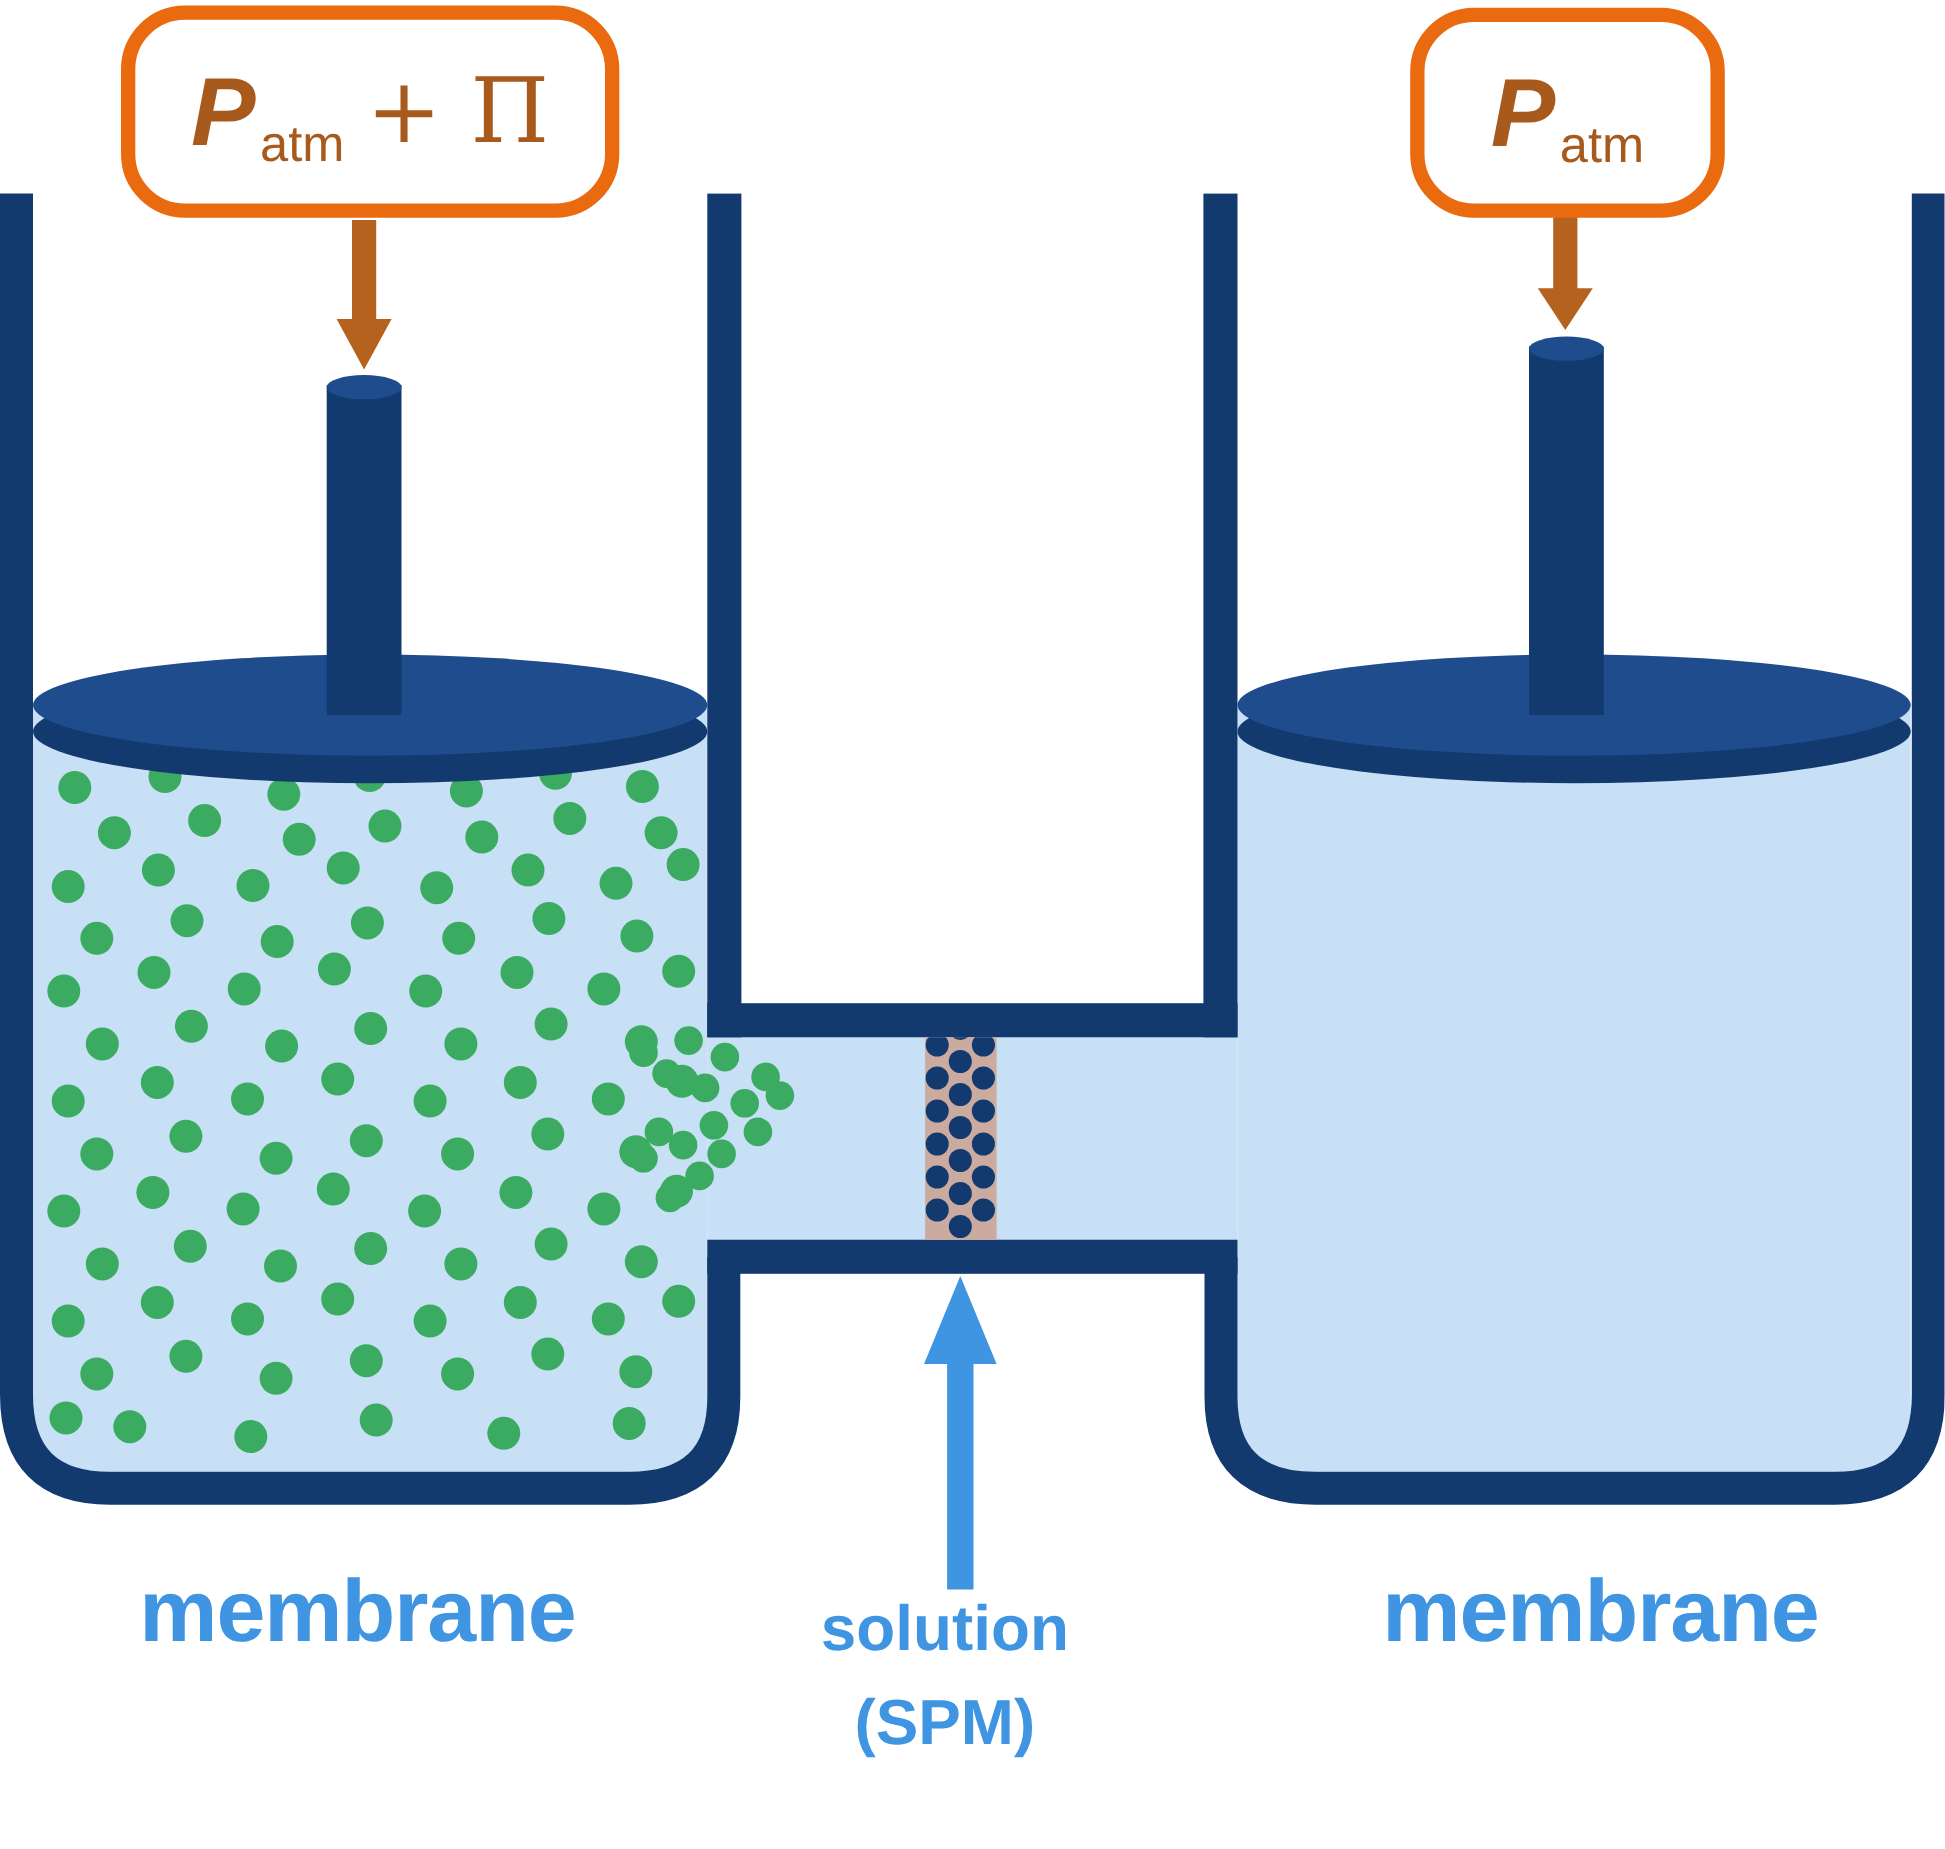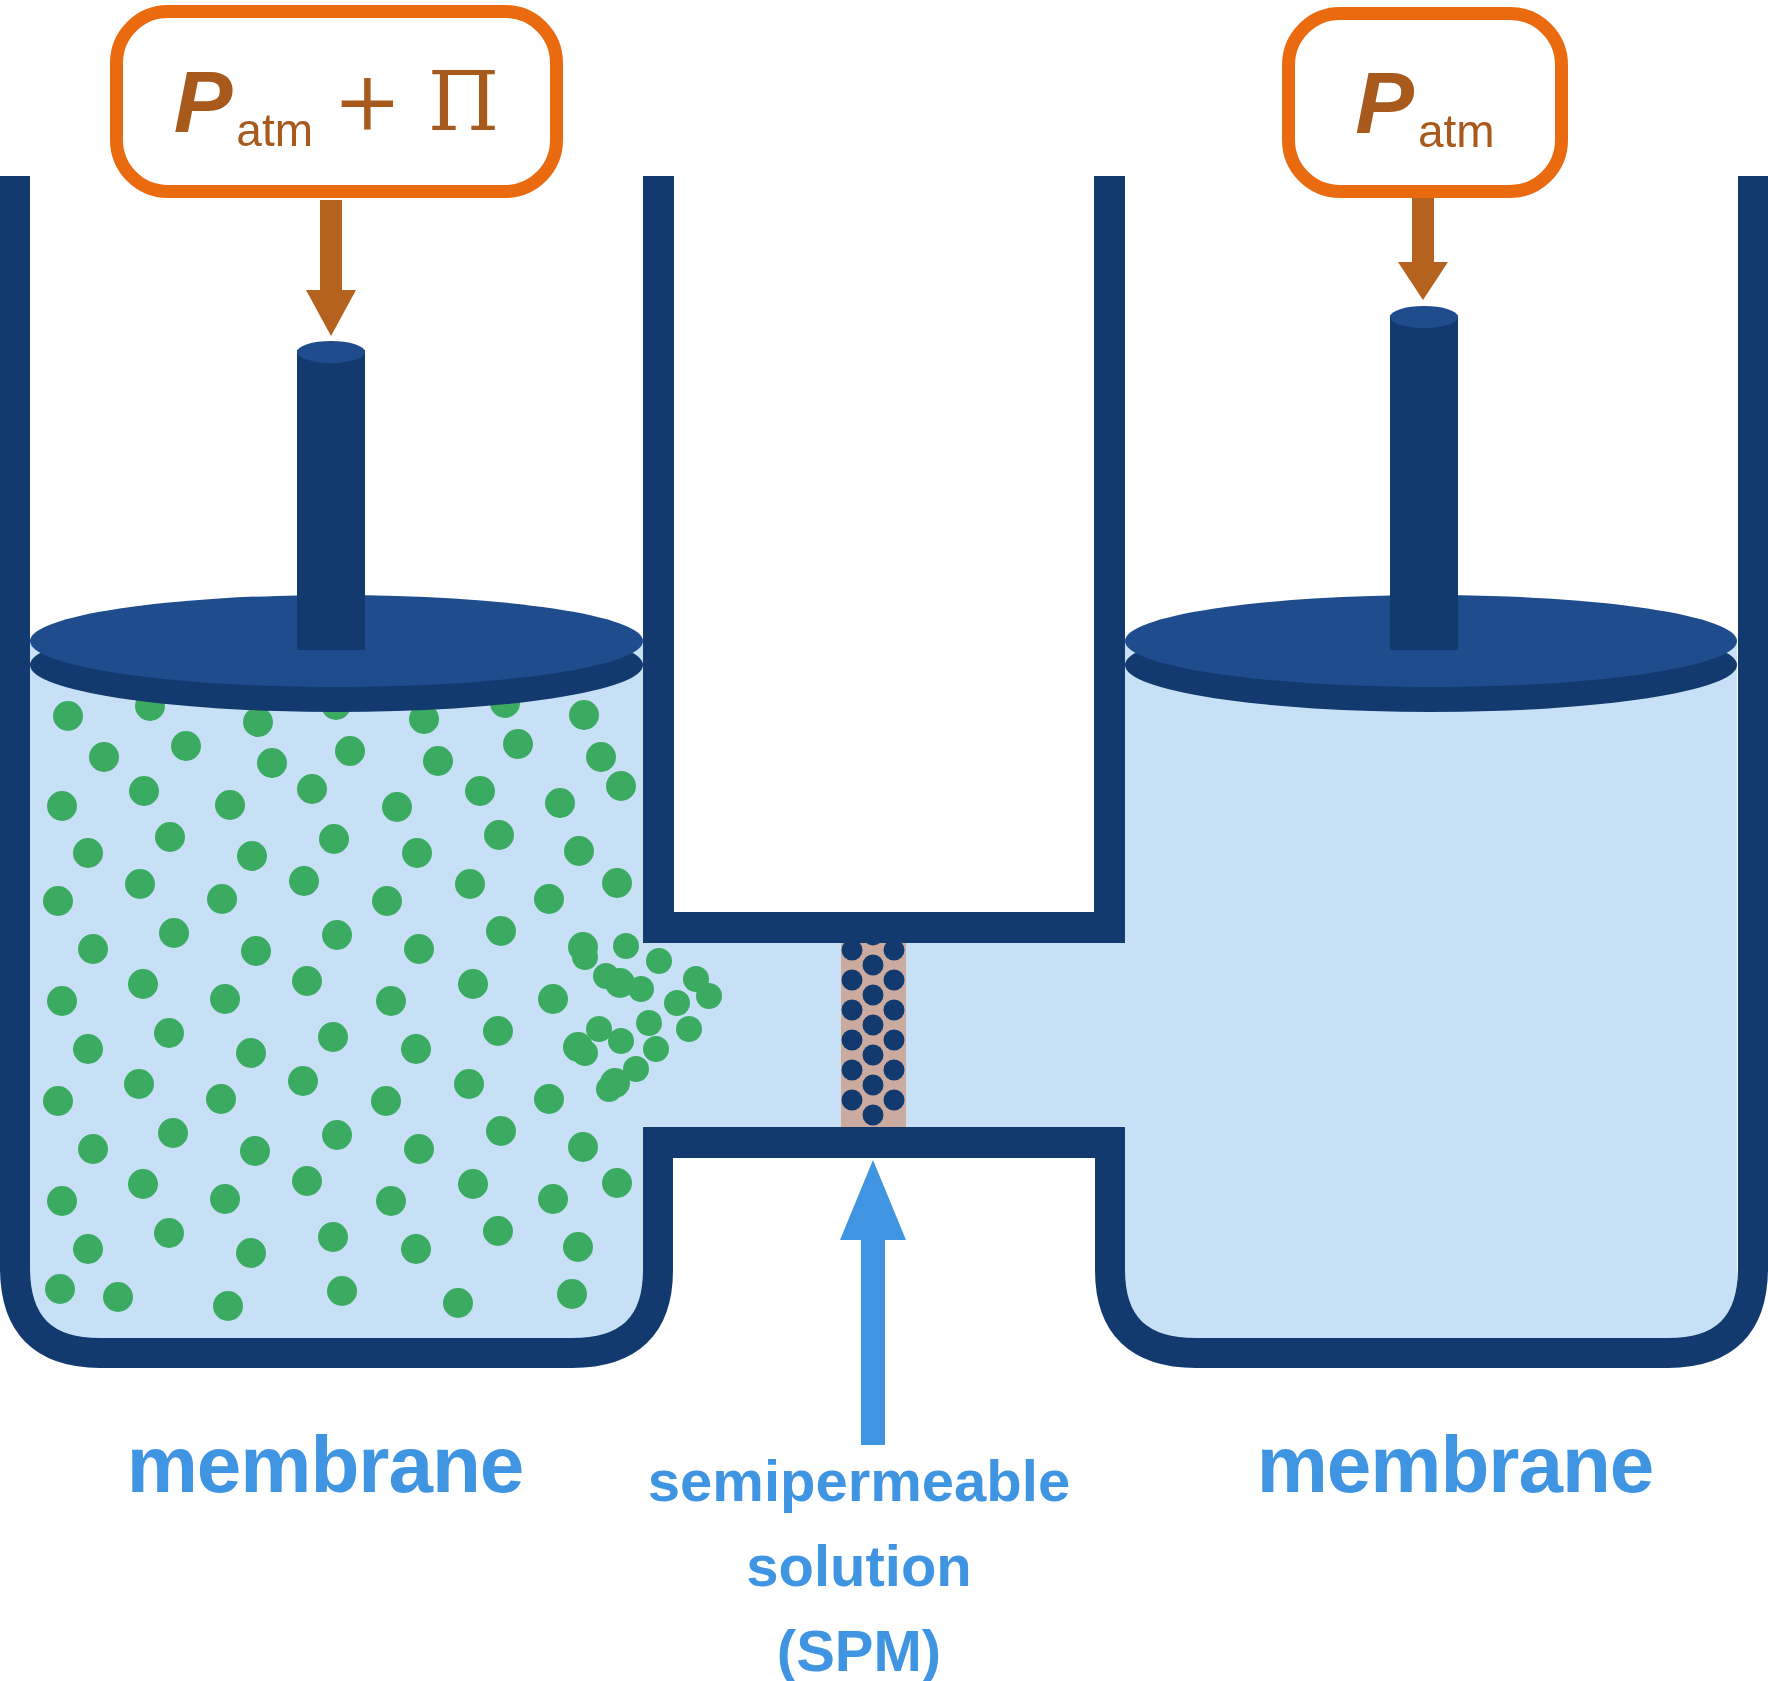--- a/index.html
+++ b/index.html
@@ -233,18 +233,17 @@
   <div class="pressure-box" style="left:1282px;top:7px;width:260px;height:165px;">
     <span class="p-sym">P</span>
       <span class="p-sub">atm</span>
   </div>
 
   <div class="caption caption-big" style="left:75px;top:1425px;width:500px;">membrane</div>
 
   <div class="caption caption-big" style="left:1205px;top:1425px;width:500px;">membrane</div>
 
   <div class="caption caption-mem" style="left:589px;top:1438px;width:540px;">
-    <div>semipermeable</div>
     <div>solution</div>
     <div>(SPM)</div>
   </div>
 
 </div>
 
 </body></html>

